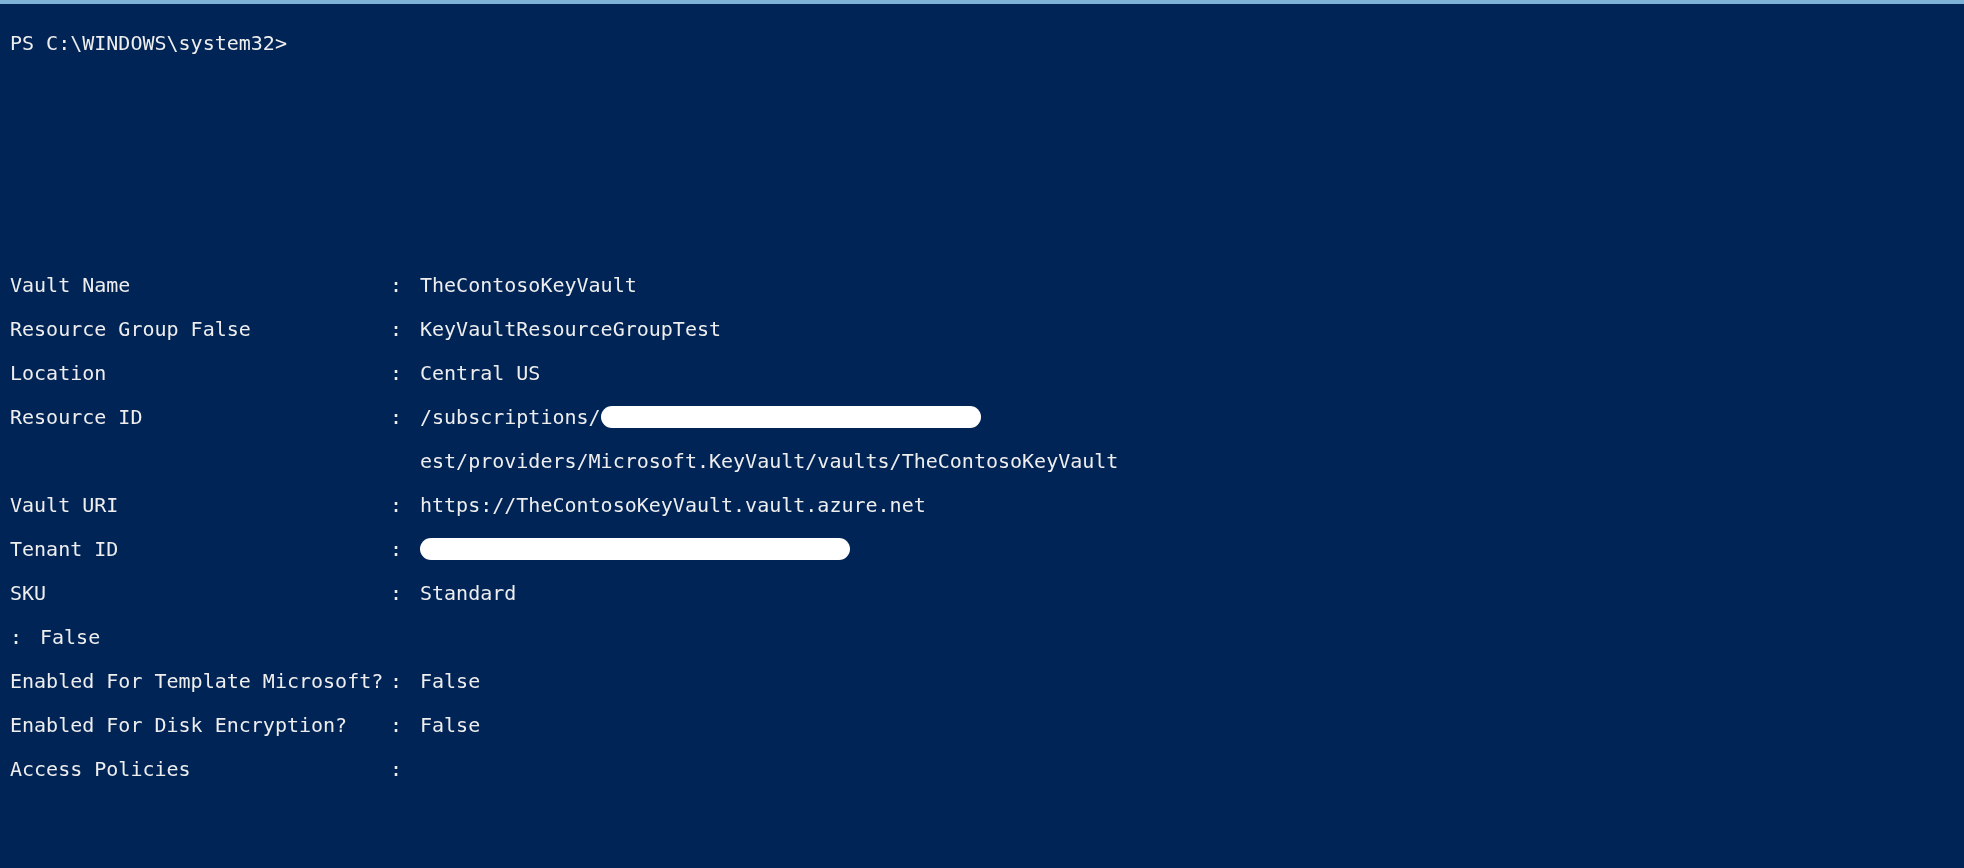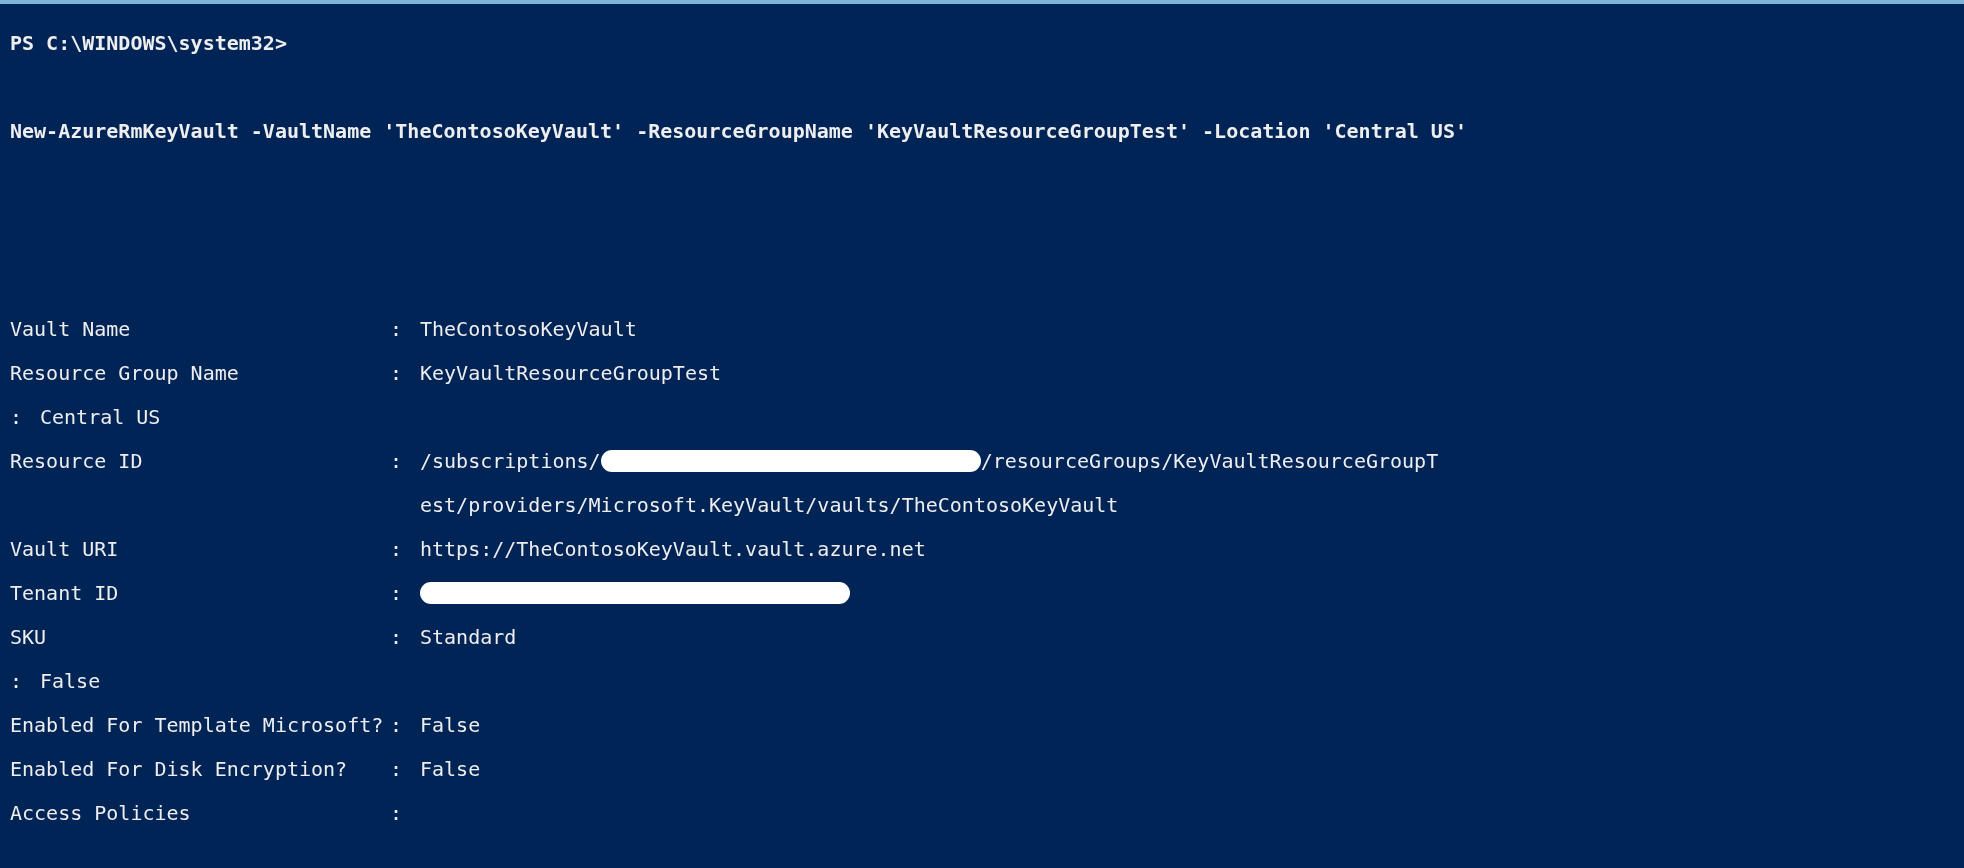--- a/index.html
+++ b/index.html
@@ -24,21 +24,20 @@
     width: 100%;
   }
   .redact {
     display: inline-block;
     background: #ffffff;
     border-radius: 12px;
     vertical-align: middle;
   }
   .line {
     display: block;
-    font-weight: bold;
   }
   .kvrow {
     display: flex;
   }
   .key {
     width: 380px;
     flex: 0 0 380px;
   }
   .colon {
     width: 30px;
@@ -51,44 +50,44 @@
     flex-wrap: wrap;
   }
 </style>
 </head>
 <body>
 <div class="top-bar"></div>
 
 <div class="terminal">
 <span class="line"><span>PS C:\WINDOWS\system32&gt;</span></span>
 <span class="line">&nbsp;</span>
-<span class="line"><span>New-AzureRmKeyVault -VaultName 'TheContosoKeyVault' -ResourceGroupName 'KeyVaultResourceGroupTest' -Location 'Central US'</span></span>
 <span class="line">&nbsp;</span>
 <span class="line">&nbsp;</span>
 <span class="line">&nbsp;</span>
 
 <div class="kvrow">
   <span class="key">Vault Name</span>
   <span class="colon">:</span>
   <span class="val">TheContosoKeyVault</span>
 </div>
 <div class="kvrow">
-  <span class="key">Resource Group Name</span>
+  <span class="key">Resource Group False</span>
   <span class="colon">:</span>
   <span class="val">KeyVaultResourceGroupTest</span>
 </div>
 <div class="kvrow">
+  <span class="key">Location</span>
   <span class="colon">:</span>
   <span class="val">Central US</span>
 </div>
 <div class="kvrow">
   <span class="key">Resource ID</span>
   <span class="colon">:</span>
   <span class="val">
-    <span>/subscriptions/</span><span class="redact" style="width:380px;height:22px;margin:0 0 0 0;"></span><span>/resourceGroups/KeyVaultResourceGroupT</span>
+    <span>/subscriptions/</span><span class="redact" style="width:380px;height:22px;margin:0 0 0 0;"></span>
   </span>
 </div>
 <div class="kvrow">
   <span class="key"></span>
   <span class="colon"></span>
   <span class="val">est/providers/Microsoft.KeyVault/vaults/TheContosoKeyVault</span>
 </div>
 <div class="kvrow">
   <span class="key">Vault URI</span>
   <span class="colon">:</span>

